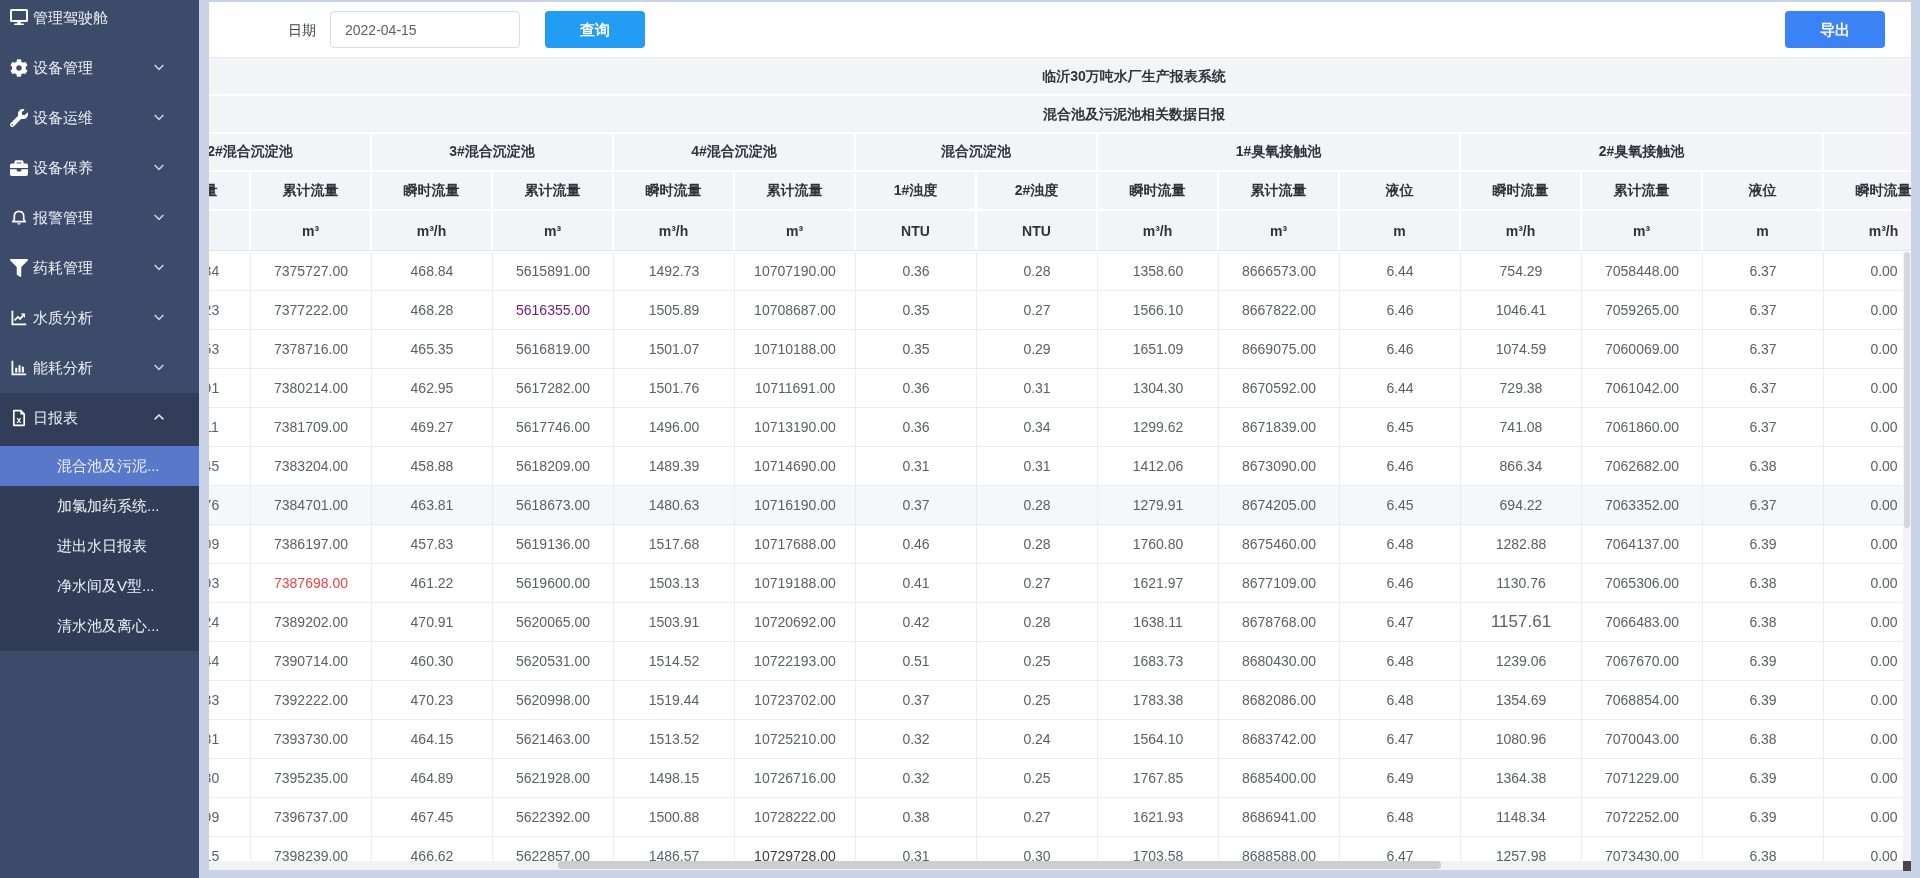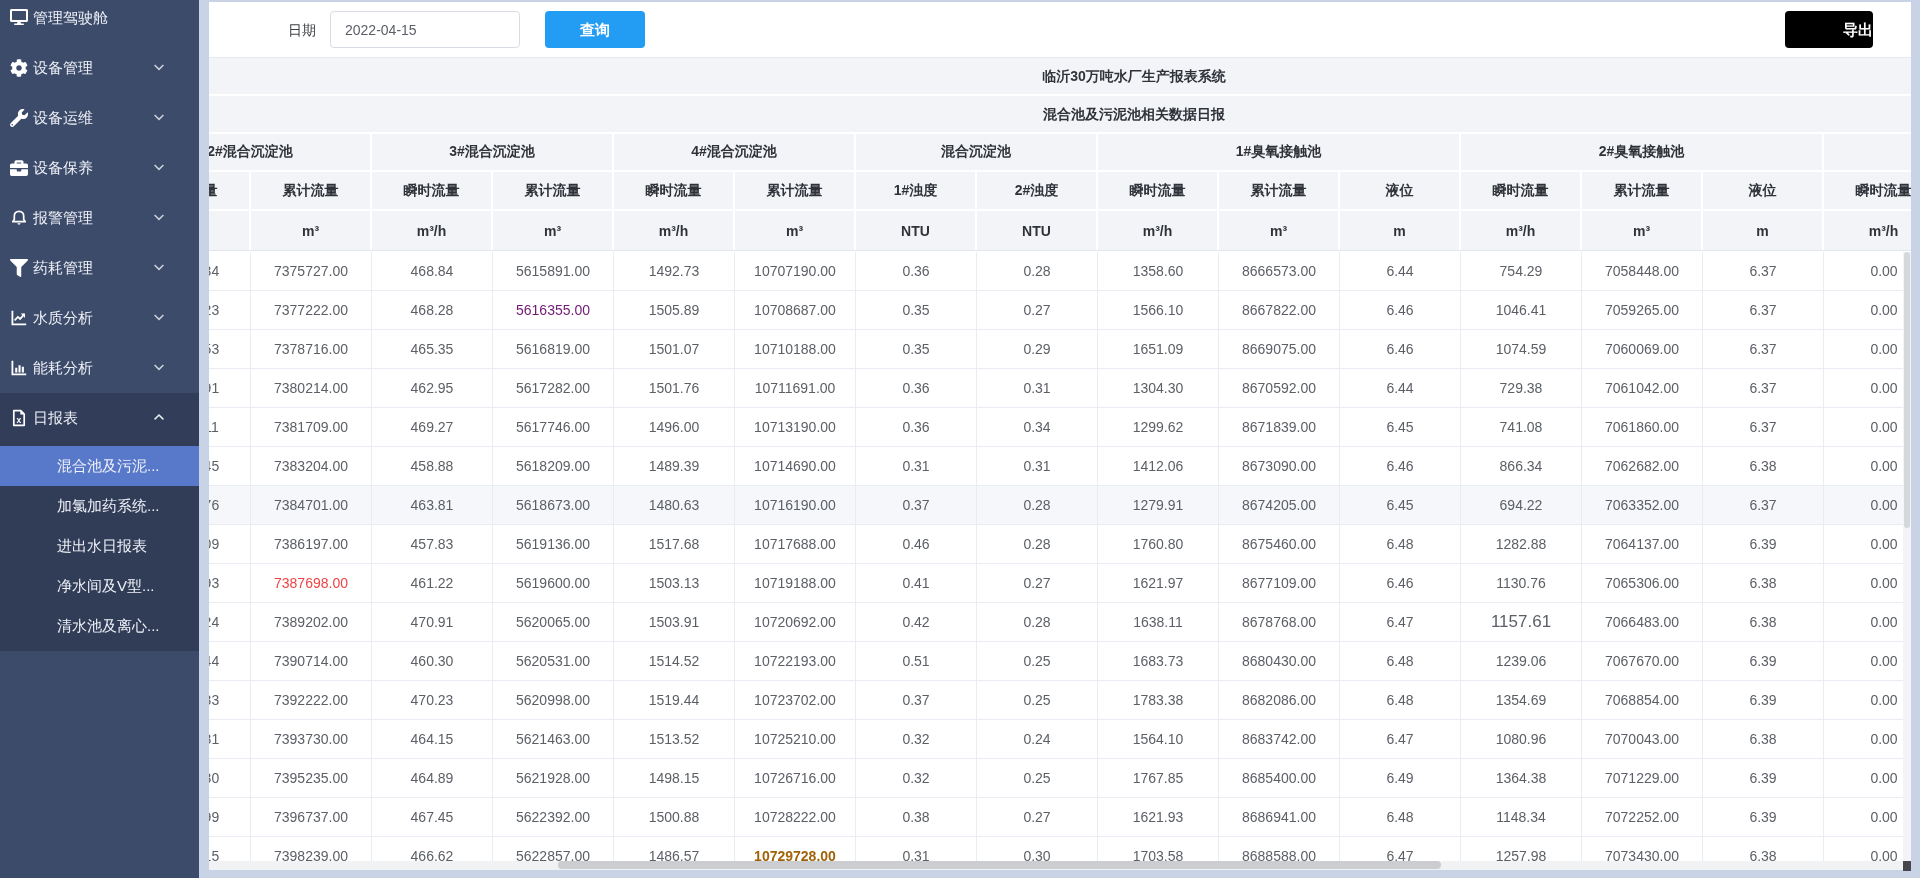--- a/index.html
+++ b/index.html
@@ -105,21 +105,21 @@
 <div class="abs" style="left:0;top:163px;width:199px;height:40px;color:#eef1f8;font-size:15px;line-height:40px;padding-left:57px;">清水池及离心...</div>
 </div>
 </div>
 <div id="card">
 <div class="abs" style="left:0;top:0;width:1702px;height:56px;background:#fff;border-bottom:1px solid #e6e9ef;">
 <div class="abs" style="left:79px;top:20px;font-size:14px;color:#3c4046;">日期</div>
 <div class="abs" style="left:121px;top:9px;width:190px;height:37px;border:1px solid #d8dce4;border-radius:4px;background:#fff;">
         <div class="abs" style="left:14px;top:10px;font-size:14px;color:#5c6066;">2022-04-15</div>
       </div>
 <div class="abs" style="left:336px;top:9px;width:100px;height:37px;background:#239cf3;border-radius:4px;color:#fff;font-size:15px;font-weight:bold;text-align:center;line-height:37px;">查询</div>
-<div class="abs" style="left:1576px;top:9px;width:88px;height:37px;background:#000000;border-radius:4px;color:#fff;font-size:15px;font-weight:bold;text-align:right;line-height:37px;">导出</div>
+<div class="abs" style="left:1576px;top:9px;width:100px;height:37px;background:#3b82f6;border-radius:4px;color:#fff;font-size:15px;font-weight:bold;text-align:center;line-height:37px;">导出</div>
 </div>
 <div class="abs" style="left:0;top:56px;width:1702px;height:192px;overflow:hidden;">
 <div class="hrow" style="top:0;height:36px;">
         <span class="abs" style="left:925px;top:10px;transform:translateX(-50%);white-space:nowrap;">临沂30万吨水厂生产报表系统</span>
       </div>
 <div class="abs" style="left:0;top:36px;width:1702px;height:2px;background:#fff;"></div>
 <div class="hrow" style="top:38px;height:36px;">
         <span class="abs" style="left:925px;top:10px;transform:translateX(-50%);white-space:nowrap;">混合池及污泥池相关数据日报</span>
       </div>
 <div class="abs" style="left:0;top:74px;width:1702px;height:2px;background:#fff;"></div>
@@ -425,21 +425,21 @@
 <div class="cell" style="left:1373px;top:0;width:121px;height:38px;border-right:1px solid #e9ecf2;font-size:14px;color:#5c6066;">7072252.00</div>
 <div class="cell" style="left:1494px;top:0;width:121px;height:38px;border-right:1px solid #e9ecf2;font-size:14px;color:#5c6066;">6.39</div>
 <div class="cell" style="left:1615px;top:0;width:121px;height:38px;border-right:1px solid #e9ecf2;font-size:14px;color:#5c6066;">0.00</div>
 </div>
 <div class="abs" style="left:0;top:585px;width:1694px;height:39px;background:#fff;border-bottom:1px solid #e9ecf2;">
 <div class="cell" style="left:-79px;top:0;width:121px;height:38px;border-right:1px solid #e9ecf2;font-size:14px;color:#5c6066;">14670.15</div>
 <div class="cell" style="left:42px;top:0;width:121px;height:38px;border-right:1px solid #e9ecf2;font-size:14px;color:#5c6066;">7398239.00</div>
 <div class="cell" style="left:163px;top:0;width:121px;height:38px;border-right:1px solid #e9ecf2;font-size:14px;color:#5c6066;">466.62</div>
 <div class="cell" style="left:284px;top:0;width:121px;height:38px;border-right:1px solid #e9ecf2;font-size:14px;color:#5c6066;">5622857.00</div>
 <div class="cell" style="left:405px;top:0;width:121px;height:38px;border-right:1px solid #e9ecf2;font-size:14px;color:#5c6066;">1486.57</div>
-<div class="cell" style="left:526px;top:0;width:121px;height:38px;border-right:1px solid #e9ecf2;font-size:14px;color:#a16207;font-weight:bold;">10729728.00</div>
+<div class="cell" style="left:526px;top:0;width:121px;height:38px;border-right:1px solid #e9ecf2;font-size:14px;color:#404040;">10729728.00</div>
 <div class="cell" style="left:647px;top:0;width:121px;height:38px;border-right:1px solid #e9ecf2;font-size:14px;color:#5c6066;">0.31</div>
 <div class="cell" style="left:768px;top:0;width:121px;height:38px;border-right:1px solid #e9ecf2;font-size:14px;color:#5c6066;">0.30</div>
 <div class="cell" style="left:889px;top:0;width:121px;height:38px;border-right:1px solid #e9ecf2;font-size:14px;color:#5c6066;">1703.58</div>
 <div class="cell" style="left:1010px;top:0;width:121px;height:38px;border-right:1px solid #e9ecf2;font-size:14px;color:#5c6066;">8688588.00</div>
 <div class="cell" style="left:1131px;top:0;width:121px;height:38px;border-right:1px solid #e9ecf2;font-size:14px;color:#5c6066;">6.47</div>
 <div class="cell" style="left:1252px;top:0;width:121px;height:38px;border-right:1px solid #e9ecf2;font-size:14px;color:#5c6066;">1257.98</div>
 <div class="cell" style="left:1373px;top:0;width:121px;height:38px;border-right:1px solid #e9ecf2;font-size:14px;color:#5c6066;">7073430.00</div>
 <div class="cell" style="left:1494px;top:0;width:121px;height:38px;border-right:1px solid #e9ecf2;font-size:14px;color:#5c6066;">6.38</div>
 <div class="cell" style="left:1615px;top:0;width:121px;height:38px;border-right:1px solid #e9ecf2;font-size:14px;color:#5c6066;">0.00</div>
 </div>

